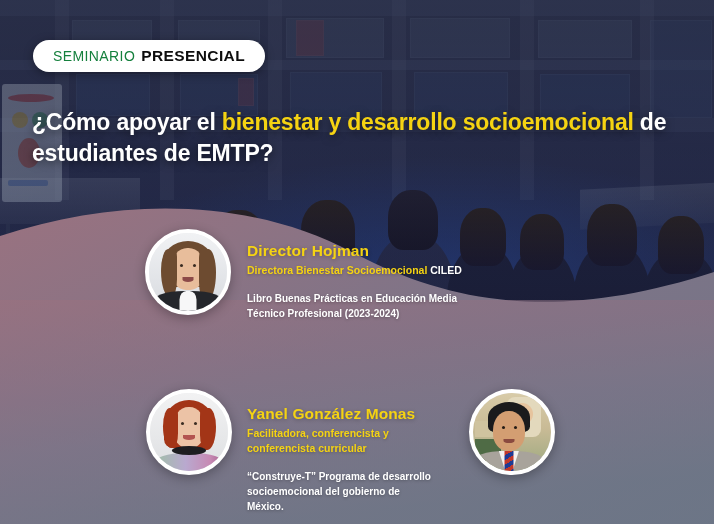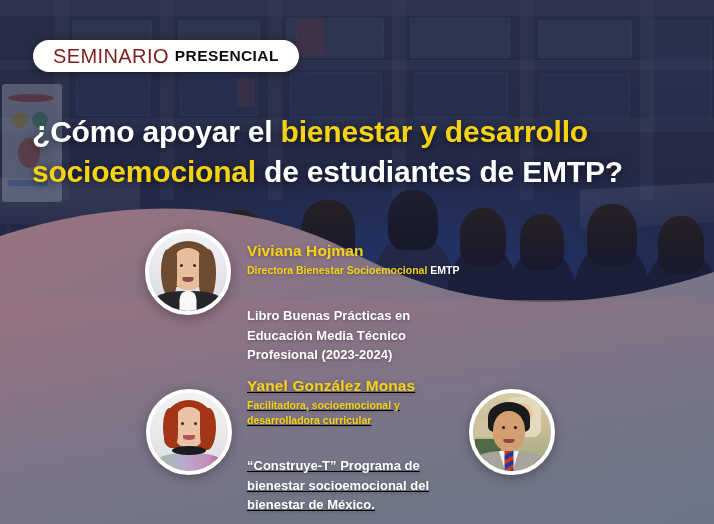--- a/index.html
+++ b/index.html
@@ -50,27 +50,27 @@
   .wave{position:absolute;left:0;top:0;width:714px;height:524px;}
 
   
   .badge{
     position:absolute;left:33px;top:40px;height:32px;
     display:flex;align-items:center;padding:0 20px;
     background:#ffffff;border-radius:18px;
     box-shadow:0 2px 10px rgba(0,0,0,.35);
     white-space:nowrap;
   }
-  .badge .b1{font-size:20px;letter-spacing:.4px;color:#7f1d1d;font-weight:400;}
+  .badge .b1{font-size:14px;letter-spacing:.4px;color:#15803d;font-weight:400;}
   .badge .b2{font-size:15.5px;letter-spacing:.4px;color:#0d0d0d;font-weight:700;margin-left:6px;}
 
   
   .title{
     position:absolute;left:32px;top:92px;width:640px;
-    font-size:30px;line-height:1.32;font-weight:700;letter-spacing:-.2px;
+    font-size:23px;line-height:1.32;font-weight:700;letter-spacing:-.2px;
     color:#ffffff;text-shadow:0 2px 8px rgba(0,0,0,.55);
   }
   .title .hl{color:#f5d312;}
 
   
   .role{
     position:absolute;font-size:20px;font-weight:700;color:#fff;letter-spacing:.1px;
     text-shadow:0 1px 5px rgba(0,0,0,.35);
   }
   #role-presenta{left:33px;top:262px;}
@@ -91,21 +91,21 @@
   .body{position:absolute;left:50%;transform:translateX(-50%);bottom:-6px;border-radius:44% 44% 0 0;}
   .eye{position:absolute;width:3px;height:3px;border-radius:50%;background:#3a2c22;}
   .mouth{position:absolute;left:50%;transform:translateX(-50%);border-radius:0 0 60% 60%;background:#8c4a48;}
 
   .sp-text{position:absolute;}
   .sp-name{font-size:15.5px;font-weight:700;color:#f5d312;letter-spacing:.1px;
            text-shadow:0 1px 4px rgba(0,0,0,.28);}
   .sp-role{font-size:10.5px;font-weight:700;color:#f5d312;line-height:1.45;margin-top:3px;
            text-shadow:0 1px 3px rgba(0,0,0,.25);}
   .sp-role .wht{color:#ffffff;}
-  .sp-note{font-size:13px;font-weight:600;color:#ffffff;line-height:1.5;margin-top:28px;
+  .sp-note{font-size:10px;font-weight:600;color:#ffffff;line-height:1.5;margin-top:13px;
            text-shadow:0 1px 3px rgba(0,0,0,.28);}
 </style>
 </head>
 <body>
 
 <div class="poster">
 
   <div class="photo">
     <div class="photo-base"></div>
 
@@ -212,46 +212,46 @@
       <div style="position:absolute;right:11px;top:16px;width:17px;height:52px;border-radius:20% 50% 60% 40%;background:#6d4b30;"></div>
       <div class="eye" style="left:31px;top:31px"></div>
       <div class="eye" style="left:44px;top:31px"></div>
       <div class="mouth" style="top:44px;width:11px;height:5px"></div>
       <div class="body" style="width:72px;height:26px;background:#24262b;"></div>
       <div style="position:absolute;left:50%;transform:translateX(-50%);bottom:-2px;width:17px;height:22px;background:#f7f7f8;border-radius:40% 40% 0 0;"></div>
     </div>
   </div>
 
   <div class="sp-text" style="left:247px;top:242px;width:250px;">
-    <div class="sp-name">Viviana Hojman</div>
+    <div class="sp-name">Director Hojman</div>
     <div class="sp-role"><span>Directora Bienestar Socioemocional</span>
-      <span class="wht">EMTP</span></div>
+      <span class="wht">CILED</span></div>
     <div class="sp-note" style="width:215px">Libro Buenas Prácticas en Educación Media Técnico Profesional (2023-2024)</div>
   </div>
 
 
   <div class="avatar" style="left:146px;top:389px;width:78px;height:78px;">
     <div class="av-img">
       <div class="fbg" style="background:linear-gradient(180deg,#f2f2f3 0%,#e6e7e9 60%,#dcdee1 100%)"></div>
       <div class="hairtop" style="top:7px;width:50px;height:48px;background:#a33517;"></div>
       <div class="face" style="top:14px;width:32px;height:41px;background:#ecc3a6;"></div>
       <div style="position:absolute;left:13px;top:15px;width:15px;height:40px;border-radius:50% 20% 40% 60%;background:#a33517;"></div>
       <div style="position:absolute;right:12px;top:15px;width:16px;height:42px;border-radius:20% 50% 60% 40%;background:#a33517;"></div>
       <div class="eye" style="left:31px;top:29px"></div>
       <div class="eye" style="left:44px;top:29px"></div>
       <div class="mouth" style="top:42px;width:12px;height:5px;background:#b35350"></div>
       <div class="body" style="width:70px;height:24px;background:linear-gradient(90deg,#9fc0a6,#b9a9cf 45%,#c78ab4 80%,#a45f8c);"></div>
       <div style="position:absolute;left:50%;transform:translateX(-50%);bottom:16px;width:34px;height:9px;background:#1d1d20;border-radius:50%;"></div>
     </div>
   </div>
 
-  <div class="sp-text" style="left:247px;top:377px;width:200px;text-decoration:underline;">
+  <div class="sp-text" style="left:247px;top:405px;width:200px;">
     <div class="sp-name">Yanel González Monas</div>
-    <div class="sp-role" style="width:160px">Facilitadora, socioemocional y desarrolladora curricular</div>
-    <div class="sp-note" style="width:192px"> “Construye-T” Programa de bienestar socioemocional del bienestar de México.</div>
+    <div class="sp-role" style="width:160px">Facilitadora, conferencista y conferencista curricular</div>
+    <div class="sp-note" style="width:192px"> “Construye-T” Programa de desarrollo socioemocional del gobierno de México.</div>
   </div>
 
   <div class="avatar" style="left:469px;top:389px;width:78px;height:78px;">
     <div class="av-img">
       <div class="fbg" style="background:linear-gradient(180deg,#d8cba8 0%,#c9bb96 45%,#9aa87f 100%)"></div>
       <div style="position:absolute;left:34px;top:4px;width:34px;height:40px;border-radius:8px;background:#e3d9bd;"></div>
       <div style="position:absolute;left:38px;top:10px;width:22px;height:22px;border-radius:50%;background:#e6c49e;"></div>
       <div style="position:absolute;left:2px;top:28px;width:30px;height:16px;background:#cfc39f;"></div>
       <div style="position:absolute;left:2px;top:46px;width:26px;height:22px;background:#4f6b45;"></div>
       <div class="hairtop" style="top:9px;width:42px;height:30px;background:#1a1a1c;left:46%;"></div>

